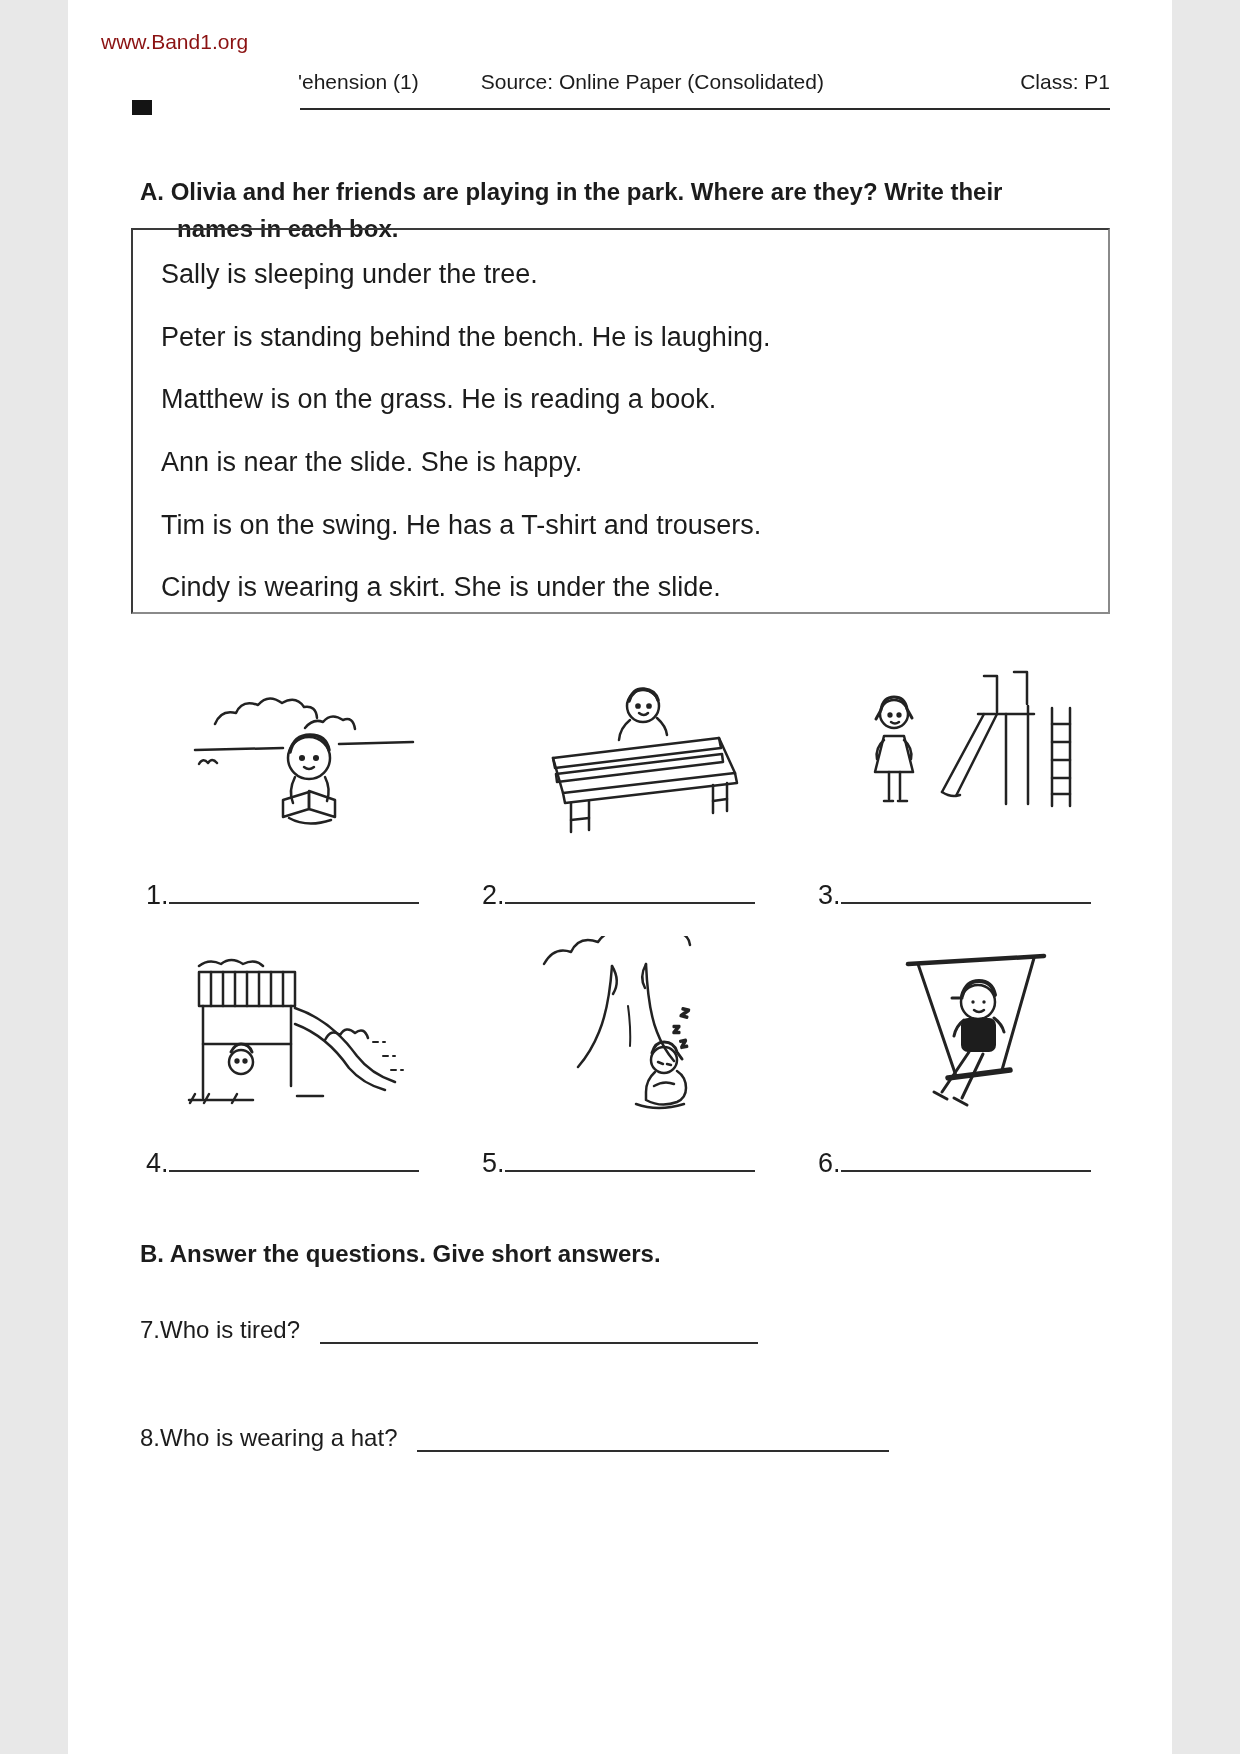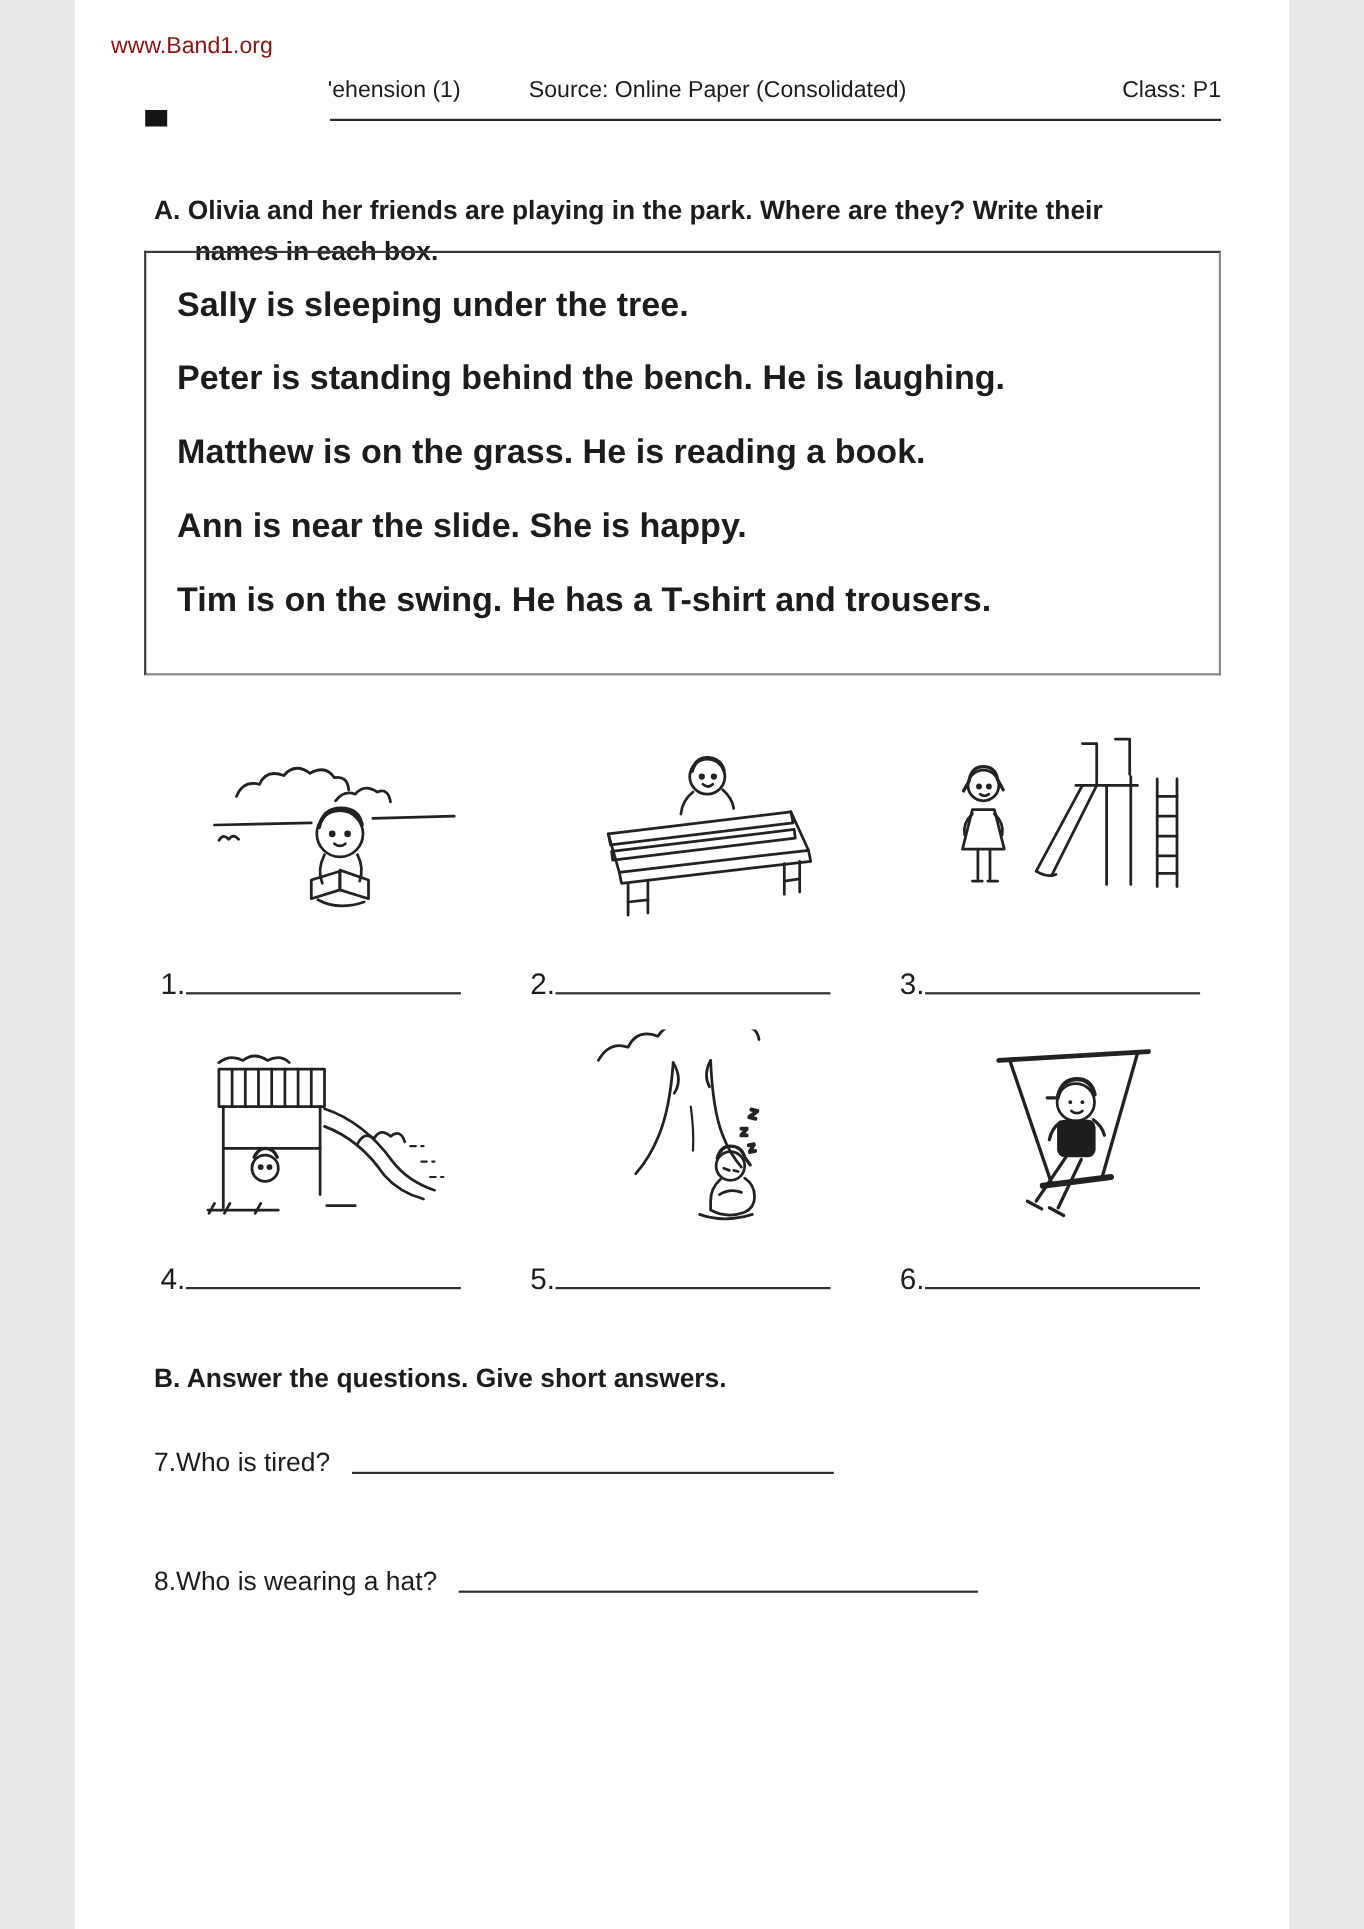--- a/index.html
+++ b/index.html
@@ -13,37 +13,37 @@
   .header .title { font-weight:normal; }
   .header .source { margin-left:62px; }
   .header .class { margin-left:auto; }
   .header-rule { position:absolute; top:108px; left:232px; width:810px; border-bottom:2px solid #2a2a2a; }
 
   .artifact { position:absolute; top:100px; left:64px; width:20px; height:15px; background:#141414; }
 
   .section-a-heading { position:absolute; top:134px; left:72px; width:930px; font-size:24px; font-weight:bold; line-height:1.55; padding-left:37px; text-indent:-37px;margin-top:39px; }
 
   .sentence-box { position:absolute; top:228px; left:63px; width:979px; height:386px; border:2px solid #3a3a3a; border-right-color:#8a8a8a; border-bottom-color:#8a8a8a; padding:30px 10px 0 28px; }
-  .sentence { font-size:31px; line-height:1.1; margin-bottom:33px;font-weight:bold; }
+  .sentence { font-size:27px; line-height:1.1; margin-bottom:33px; }
 
   .img-row { position:absolute; left:66px; width:1010px; display:flex; }
   .img-row .cell { width:336px; display:flex; justify-content:center; align-items:flex-end; }
   .img-row-1 { top:652px; height:190px; }
   .img-row-2 { top:928px; height:200px; }
 
   .blank-row { position:absolute; left:78px; width:1010px; display:flex; }
   .blank-row-1 { top:880px; }
   .blank-row-2 { top:1148px; }
   .blank-item { width:336px; display:flex; align-items:baseline; }
   .blank-item .num { font-size:27px; }
   .blank-item .line { display:inline-block; width:250px; height:22px; border-bottom:2px solid #2e2e2e; }
 
   .section-b-heading { position:absolute; top:1240px; left:72px; font-size:24px; font-weight:bold; }
 
-  .question { position:absolute; left:72px; font-size:24px; display:flex; align-items:flex-start; }
+  .question { position:absolute; left:72px; font-size:24px; display:flex; align-items:flex-end; }
   .q7 { top:1316px; }
   .q8 { top:1424px; }
   .question .q-line { display:inline-block; height:24px; border-bottom:2px solid #2e2e2e; margin-left:20px; }
   .q7 .q-line { width:438px; }
   .q8 .q-line { width:472px; }
 
   svg { display:block; }
   svg text { font-family:"DejaVu Sans",sans-serif; fill:#222; }
 </style>
 </head>
@@ -63,20 +63,21 @@
   <div class="artifact"></div>
 
   <div class="section-a-heading">A. Olivia and her friends are playing in the park. Where are they? Write their names in each box.</div>
 
   <div class="sentence-box">
     <p class="sentence">Sally is sleeping under the tree.</p>
     <p class="sentence">Peter is standing behind the bench. He is laughing.</p>
     <p class="sentence">Matthew is on the grass. He is reading a book.</p>
     <p class="sentence">Ann is near the slide. She is happy.</p>
     <p class="sentence">Tim is on the swing. He has a T-shirt and trousers.</p>
+    <p class="sentence">Cindy is wearing a skirt. She is under the slide.</p>
   </div>
 
   <div class="img-row img-row-1">
     <div class="cell">
       <svg viewBox="0 0 230 172" width="230" height="172">
         <g fill="none" stroke="#222" stroke-width="2.5" stroke-linecap="round" stroke-linejoin="round">
           <path d="M28,54 q6,-15 21,-11 q6,-14 22,-8 q10,-12 24,-2 q14,-8 22,4 q12,-2 13,11"></path>
           <path d="M118,58 q8,-10 18,-6 q8,-10 20,-2 q10,-4 12,9"></path>
           <path d="M8,80 L96,78"></path>
           <path d="M152,74 L226,72"></path>

